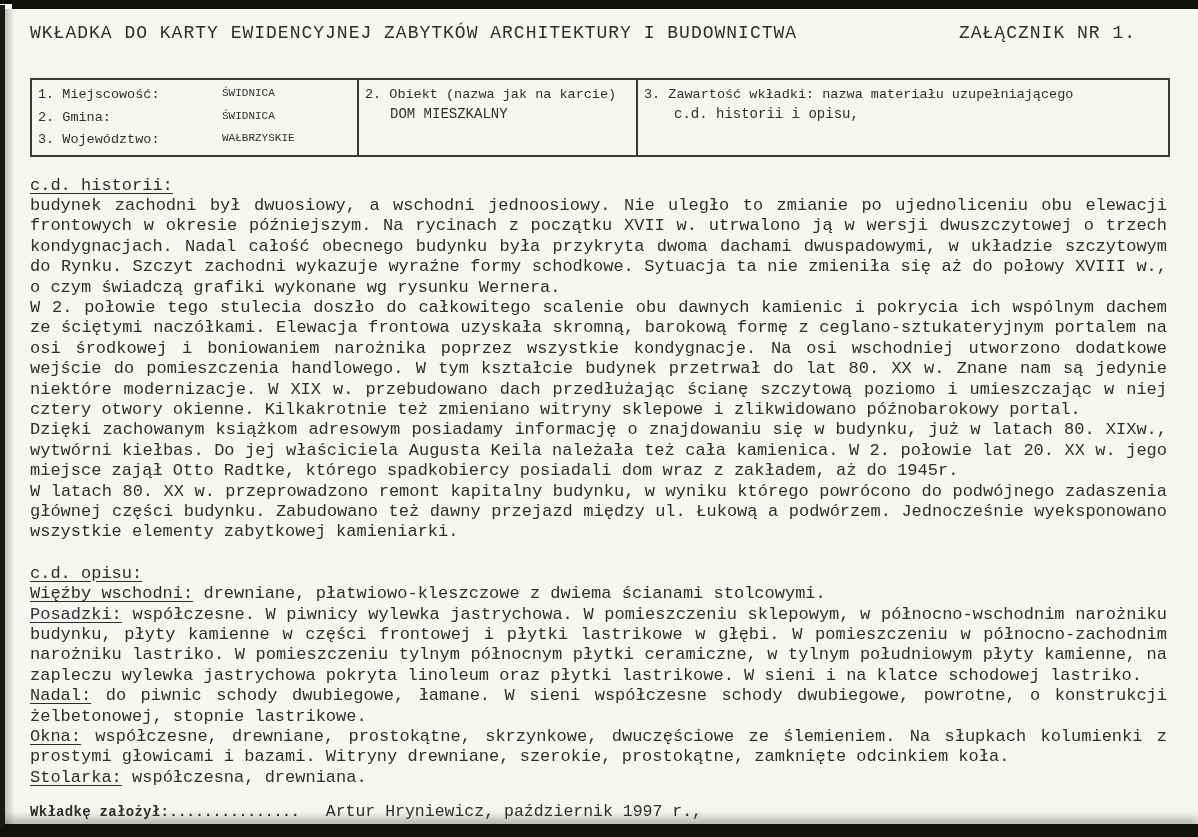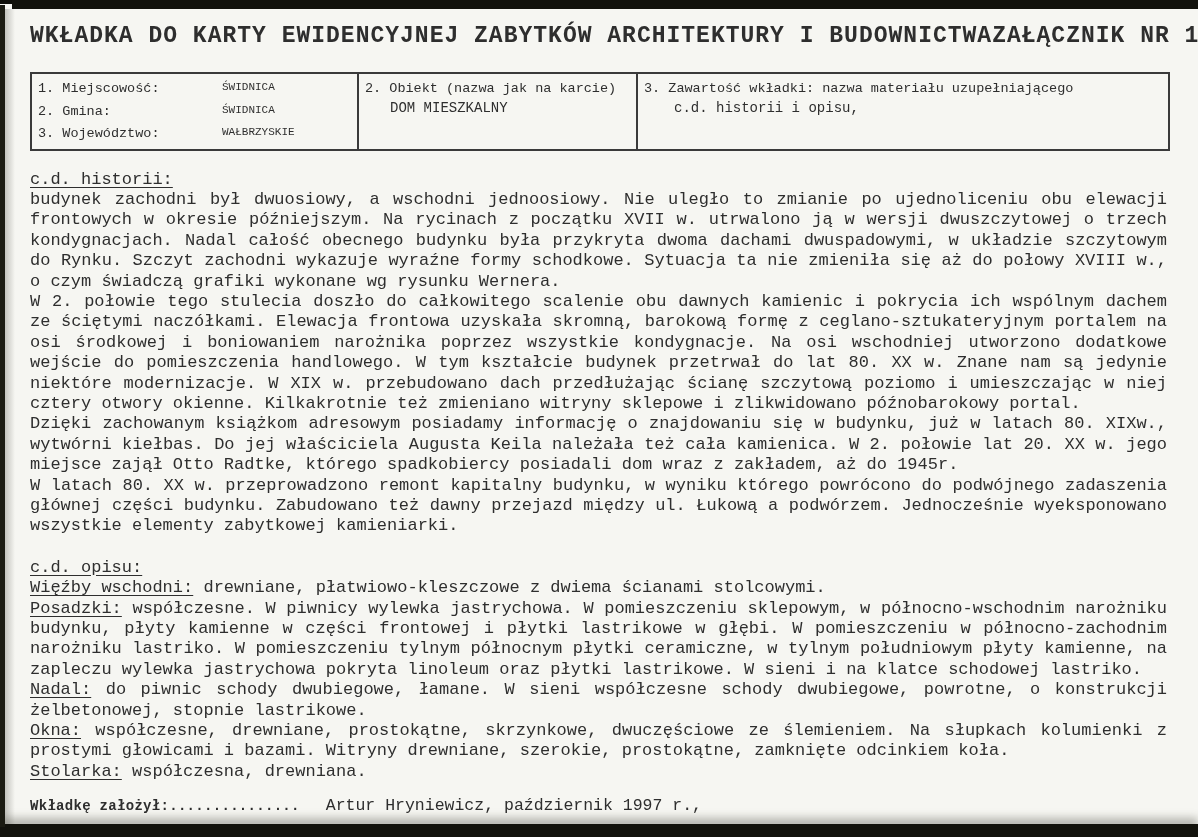--- a/index.html
+++ b/index.html
@@ -30,26 +30,26 @@
   .edge-left{left:0;top:5px;bottom:10px;width:5px;background:#1b1b12;}
   .edge-left-shadow{position:absolute;left:5px;top:9px;bottom:13px;width:10px;
     background:linear-gradient(90deg,rgba(40,40,30,.25),rgba(40,40,30,0));z-index:4;}
 
   
   .titlebar{
     margin:23px 62px 0 30px;
     display:flex;justify-content:space-between;align-items:baseline;
   }
   .doc-title,.annex{
-    font-weight:bold;font-size:23px;letter-spacing:1px;white-space:nowrap;
+    font-weight:normal;font-size:18px;letter-spacing:1px;white-space:nowrap;
   }
 
   
   .id-table{
-    margin:23px 28px 0 30px;
+    margin:35px 28px 0 30px;
     width:calc(100% - 58px);
     border-collapse:collapse;table-layout:fixed;
   }
   .id-table td{
     border:2px solid var(--border);
     vertical-align:top;
     padding:3px 6px 4px 6px;
     height:62px;
   }
   td.c1{width:327px;}

